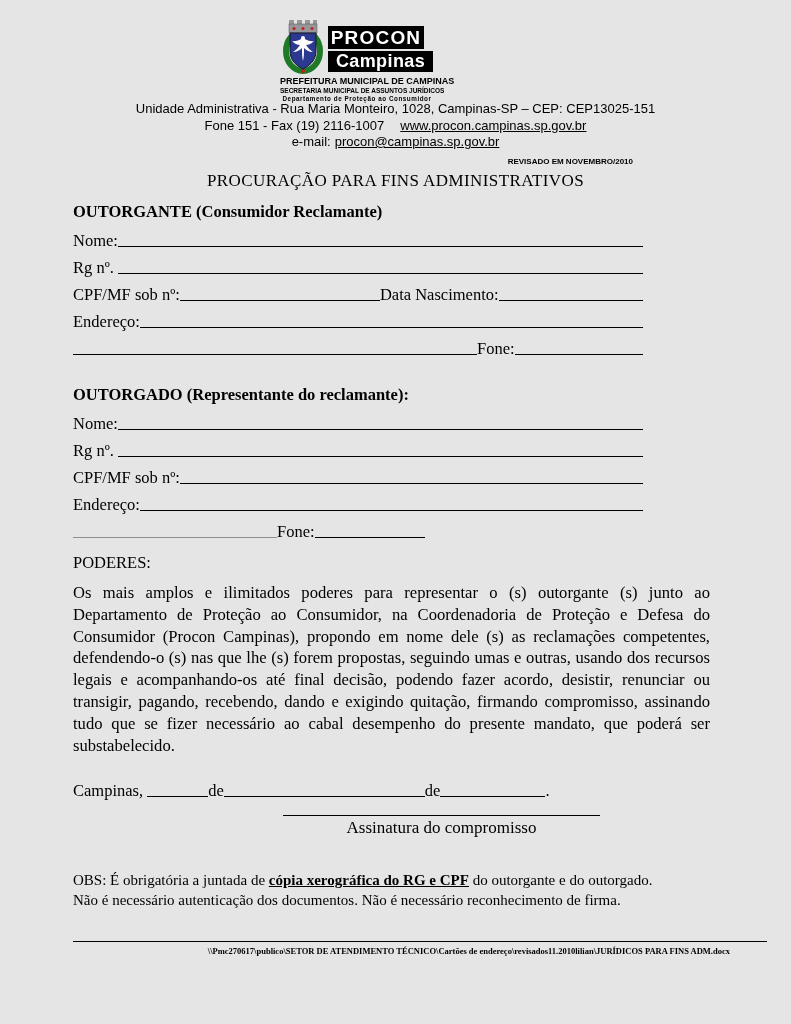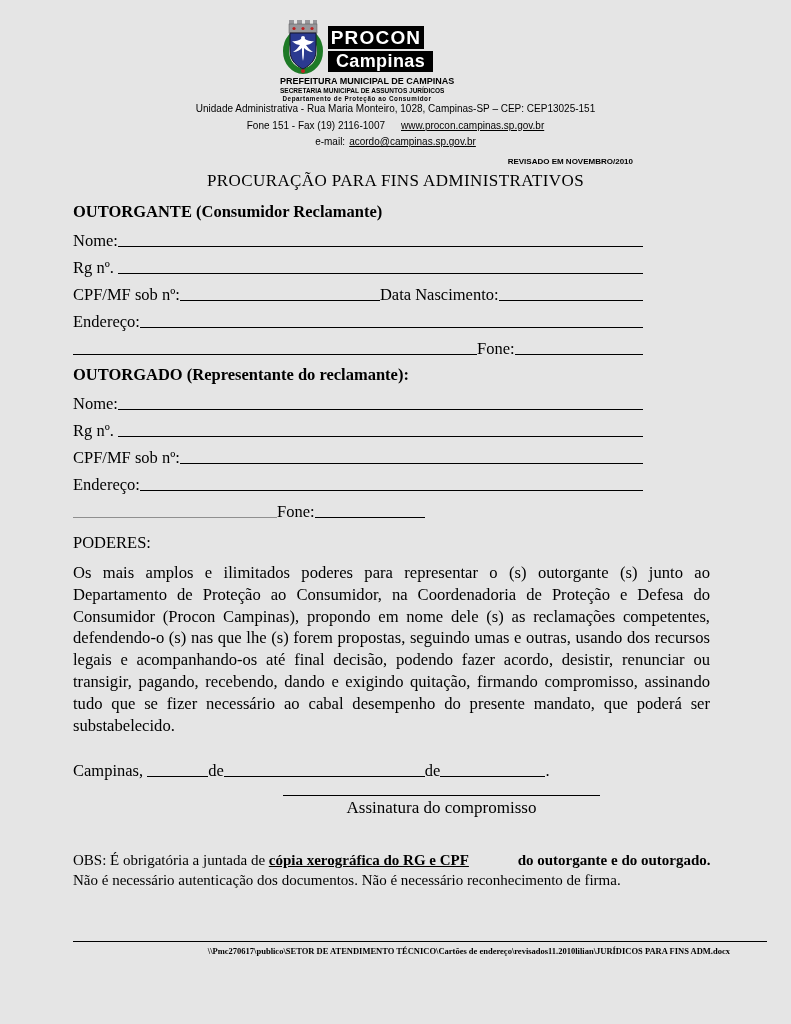--- a/index.html
+++ b/index.html
@@ -16,34 +16,34 @@
   .box-procon  { width:96px;  height:23px; line-height:23px; font-size:19px; letter-spacing:1.2px; }
   .box-campinas{ width:105px; height:21px; line-height:21px; font-size:18px; letter-spacing:0.4px; }
   .logo-sub1 { margin-top:2px; font-family:"Liberation Sans", sans-serif; font-weight:bold;
                font-size:9px; text-align:center; white-space:nowrap; }
   .logo-sub2 { font-family:"Liberation Sans", sans-serif; font-weight:bold; font-size:6.5px;
                text-align:center; white-space:nowrap; margin-top:1px; }
   .logo-sub3 { font-family:"Liberation Sans", sans-serif; font-weight:bold; font-size:6.3px;
                letter-spacing:0.55px; text-align:center; white-space:nowrap; margin-top:1px; }
 
   .contact { position:absolute; left:0; top:101px; width:791px; text-align:center;
-             font-family:"Liberation Sans", sans-serif; font-size:10px; line-height:16.5px; }
+             font-family:"Liberation Sans", sans-serif; font-size:13px; line-height:16.5px; }
   .link { text-decoration:underline; color:#000; cursor:pointer; }
   .gap { display:inline-block; width:16px; }
   .gap-sm { display:inline-block; width:4px; }
 
   .revision { position:absolute; top:157px; right:158px; font-family:"Liberation Sans", sans-serif;
               font-weight:bold; font-size:8px;text-align:center; }
   .title { position:absolute; top:171px; left:0; width:791px; text-align:center;
            font-size:17px; letter-spacing:0.4px; }
 
   
   .body-block { position:absolute; left:73px; top:196px; width:637px; font-size:16.5px; }
   .sec-heading { height:26px; display:flex; align-items:flex-end; font-weight:bold; }
-  .sec-heading.mt { margin-top:1px; height:27px; }
+  .sec-heading.mt { margin-top:21px; height:27px; }
   .poderes-heading { margin-top:7px; height:26px; display:flex; align-items:flex-end; }
   .form-rows { width:570px; }
   .frow { height:27px; display:flex; align-items:flex-end; }
   .lbl { line-height:1.05; white-space:pre;text-align:right; }
   .fill { flex:1 1 auto; border-bottom:1.4px solid #000; margin-bottom:2px; }
   .fill.gray { border-bottom-color:#8f8f8f; }
   .w200 { flex:0 0 200px; } .w404 { flex:0 0 404px; } .w204 { flex:0 0 204px; }
   .w110 { flex:0 0 110px; } .w61  { flex:0 0 61px;  } .w201 { flex:0 0 201px; }
   .w105 { flex:0 0 105px; }
   .spacer { flex:1 1 auto; border:none; }
@@ -51,21 +51,21 @@
   .poderes-text { margin-top:9px; width:637px; text-align:justify; line-height:21.8px; font-size:16.6px; }
 
   .date-row { margin-top:16px; height:27px; display:flex; align-items:flex-end; width:637px; }
 
   .signature { margin-top:16px; margin-left:210px; width:317px; text-align:center; }
   .sig-line { border-top:1.4px solid #000; height:0; }
   .sig-label { margin-top:2px; font-size:17px; }
 
   .obs { margin-top:33px; width:645px; font-size:15px; line-height:19.5px; }
   .obs-emph { font-weight:bold; text-decoration:underline; }
-  .obs-bold { font-weight:bold;margin-left:45px; }
+  .obs-bold { font-weight:normal; }
 
   
   .footer-line { position:absolute; left:73px; top:941px; width:694px; border-top:1.4px solid #000; }
   .footer-text { position:absolute; top:946px; right:61px; font-weight:bold; font-size:8.5px;
                  white-space:nowrap; }
 </style>
 </head>
 <body>
 
 <div class="page">
@@ -96,21 +96,21 @@
     <div class="logo-sub2">SECRETARIA MUNICIPAL DE ASSUNTOS JURÍDICOS</div>
     <div class="logo-sub3">Departamento de Proteção ao Consumidor</div>
   </div>
 
   <div class="contact">
     <div>Unidade Administrativa - Rua Maria Monteiro, 1028, Campinas-SP – CEP: CEP13025-151</div>
     <div>
       <span>Fone 151 - Fax (19) 2116-1007</span><span class="gap"></span><span class="link">www.procon.campinas.sp.gov.br</span>
     </div>
     <div>
-      <span>e-mail:</span><span class="gap-sm"></span><span class="link">acordo@campinas.sp.gov.br</span>
+      <span>e-mail:</span><span class="gap-sm"></span><span class="link">procon@campinas.sp.gov.br</span>
     </div>
   </div>
 
   <div class="revision">REVISADO EM NOVEMBRO/2010</div>
   <div class="title">PROCURAÇÃO PARA FINS ADMINISTRATIVOS</div>
 
   <div class="body-block">
 
     <div class="sec-heading">OUTORGANTE (Consumidor Reclamante)</div>
     <div class="form-rows">

